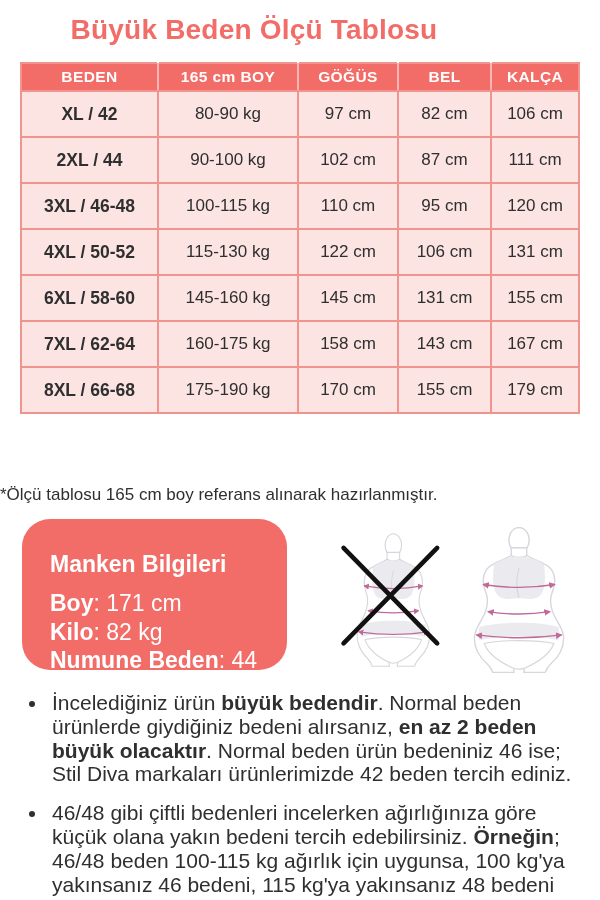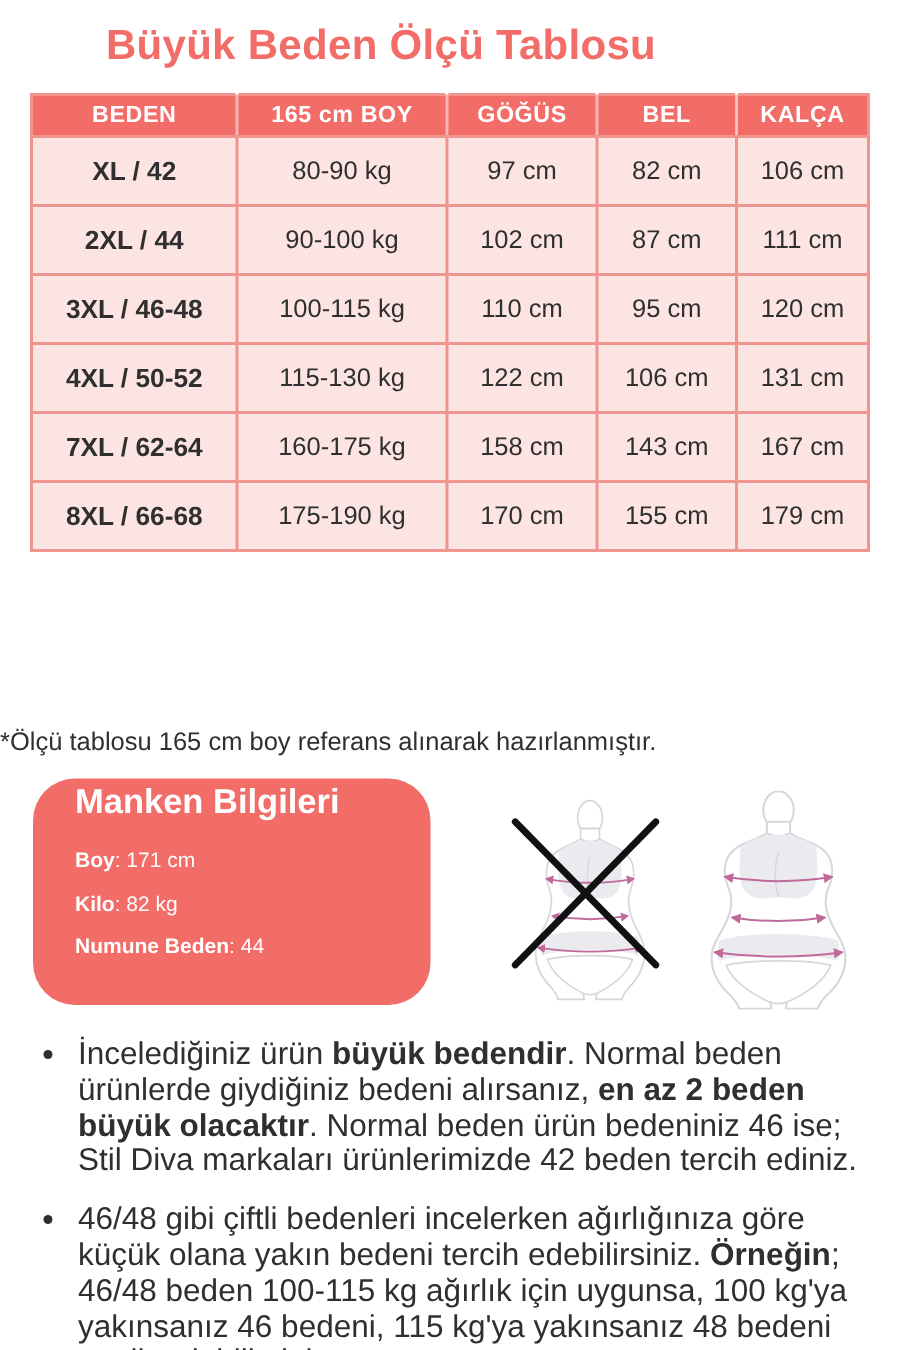--- a/index.html
+++ b/index.html
@@ -56,24 +56,24 @@
   .size-table td:first-child { font-weight: 700; font-size: 17.5px; }
 
   .footnote {
     position: absolute; top: 485px; left: 0; width: 600px;
     text-align: left; font-size: 17px; color: var(--text_dark);
   }
 
   .model-box {
     position: absolute; left: 22px; top: 519px; width: 265px; height: 151px;
     background: var(--coral); border-radius: 28px;
-    color: var(--white); padding: 2px 18px 0 28px;
+    color: var(--white); padding: 32px 18px 0 28px;
   }
   .model-heading { font-size: 23px; font-weight: 800; margin: 0 0 11px 0; }
-  .model-field { font-size: 14px; line-height: 28.5px; font-weight: 400; }
+  .model-field { font-size: 23px; line-height: 28.5px; font-weight: 400; }
   .model-field b { font-weight: 700; }
 
   .figures {
     position: absolute; left: 340px; top: 527px; width: 245px; height: 146px;
     display: flex; gap: 15px; align-items: flex-start;
   }
   .fig-skin  { fill: #fff; stroke: var(--figure_line); stroke-width: 1.4; }
   .fig-shade { fill: var(--figure_fill); stroke: none; }
   .fig-panty { fill: #fff; stroke: var(--figure_line); stroke-width: 1.2; }
   .fig-line  { fill: none; stroke: var(--figure_line); stroke-width: 1.1; }
@@ -143,20 +143,27 @@
           <td>110 cm</td>
           <td>95 cm</td>
           <td>120 cm</td>
         </tr>
         <tr>
           <td>4XL / 50-52</td>
           <td>115-130 kg</td>
           <td>122 cm</td>
           <td>106 cm</td>
           <td>131 cm</td>
+        </tr>
+        <tr>
+          <td>6XL / 58-60</td>
+          <td>145-160 kg</td>
+          <td>145 cm</td>
+          <td>131 cm</td>
+          <td>155 cm</td>
         </tr>
         <tr>
           <td>7XL / 62-64</td>
           <td>160-175 kg</td>
           <td>158 cm</td>
           <td>143 cm</td>
           <td>167 cm</td>
         </tr>
         <tr>
           <td>8XL / 66-68</td>

